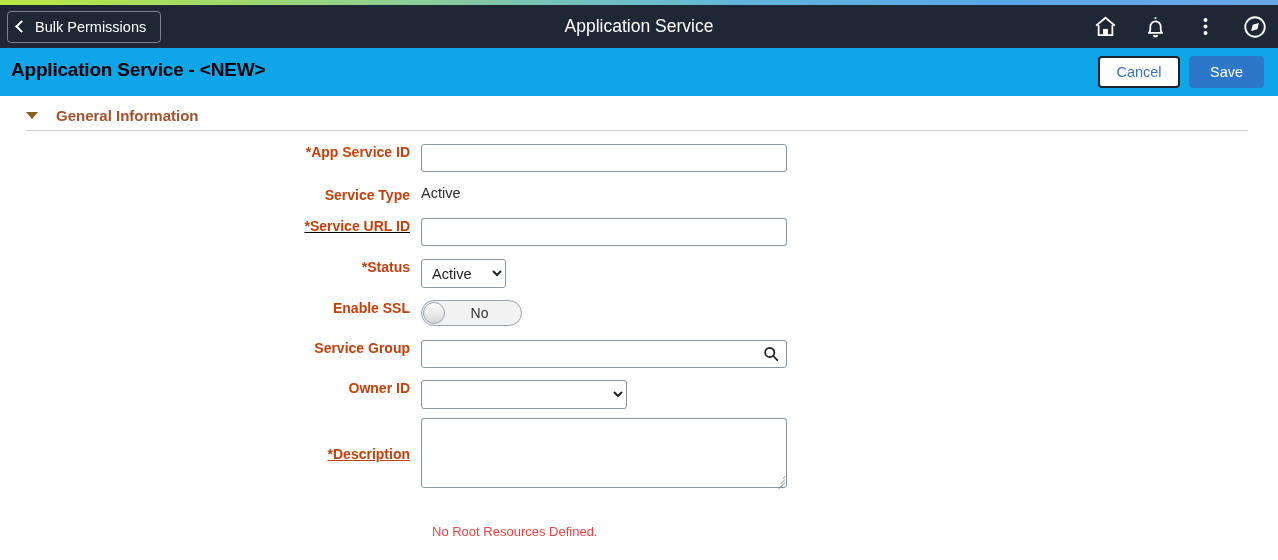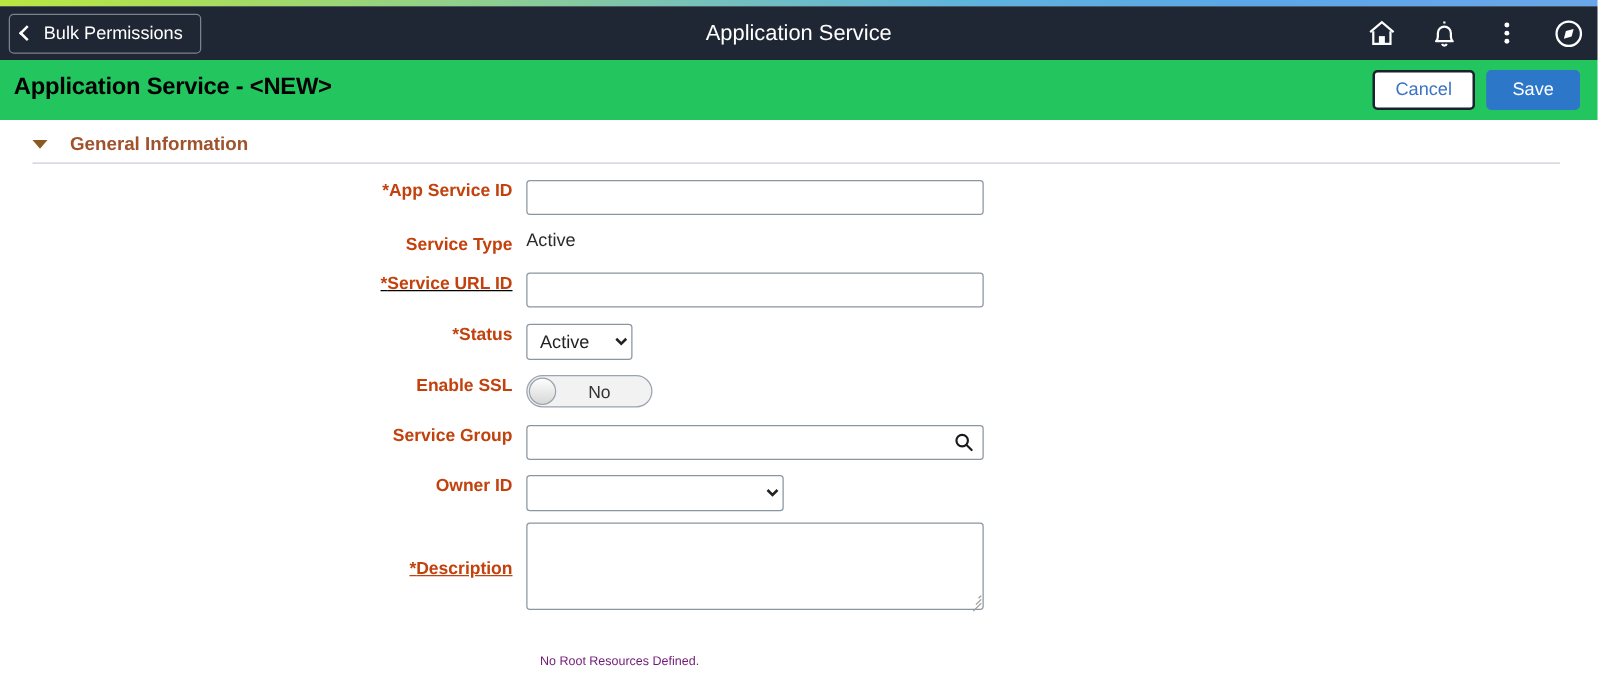--- a/index.html
+++ b/index.html
@@ -90,21 +90,21 @@
     cursor: pointer;
   }
   #nav-icons svg { display: block; }
 
   
   #page-title-bar {
     position: absolute;
     top: 48px; left: 0;
     width: 1278px;
     height: 48px;
-    background: #22c55e;
+    background: #0ea5e9;
     padding-left: 31px;
   }
   #page-title {
     position: absolute;
     left: 11px;
     top: 11px;
     font-size: 19px;
     font-weight: bold;
     color: #000000;
     letter-spacing: -0.2px;
@@ -307,22 +307,22 @@
     background: #999;
     height: 1px;
     transform: rotate(-45deg);
     transform-origin: right center;
   }
 
   #no-root-msg {
     position: absolute;
     left: 432px;
     top: 524px;
-    font-size: 10px;
-    color: #701a75;
+    font-size: 13px;
+    color: #ef4444;
     text-align: right;
   }
 </style>
 </head>
 <body>
 
 <div id="accent-strip"></div>
 
 <div id="nav-bar">
 

